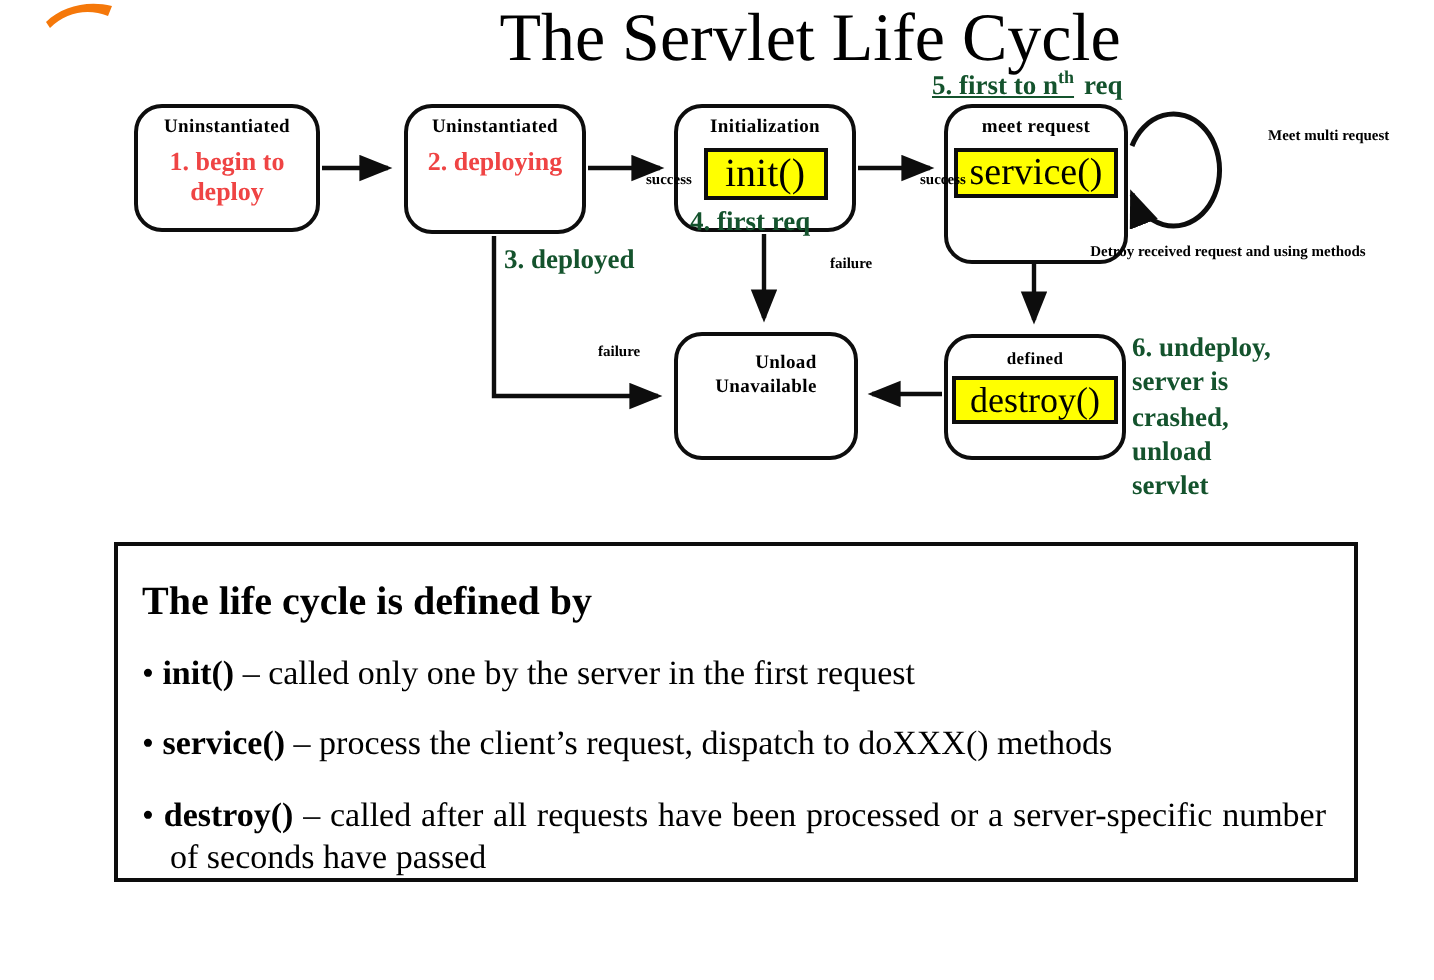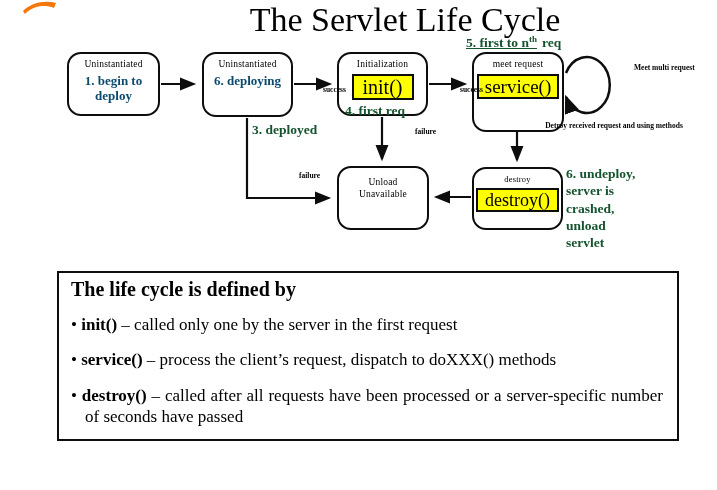--- a/index.html
+++ b/index.html
@@ -11,22 +11,22 @@
   #title{
     position:absolute;left:150px;top:0;width:510px;text-align:center;
     font-size:34px;line-height:1.15;color:#000;
   }
   .arrows{position:absolute;left:0;top:0;pointer-events:none;}
   
   .state{
     position:absolute;background:#fff;border:2.2px solid #0d0d0d;border-radius:14px;
     display:flex;flex-direction:column;align-items:center;box-sizing:border-box;z-index:2;
   }
-  .state .stitle{font-weight:normal;font-size:9.5px;margin-top:5px;letter-spacing:.2px;white-space:pre-line;text-align:center;line-height:1.25;}
-  .state .note{color:#0c4a6e;font-weight:bold;font-size:13px;line-height:1.15;text-align:center;margin-top:3px;}
+  .state .stitle{font-weight:bold;font-size:9.5px;margin-top:5px;letter-spacing:.2px;white-space:pre-line;text-align:right;line-height:1.25;}
+  .state .note{color:#ef4444;font-weight:bold;font-size:13px;line-height:1.15;text-align:center;margin-top:3px;}
   .chip{
     background:#ffff00;border:2px solid #0d0d0d;margin-top:3px;
     font-size:19px;line-height:1.12;padding:0 9px;white-space:nowrap;
   }
   #st-uninstantiated{left:67px;top:52px;width:93px;height:64px;}
   #st-instantiation{left:202px;top:52px;width:91px;height:65px;}
   #st-initialization{left:337px;top:52px;width:91px;height:64px;}
   #st-meet-request{left:472px;top:52px;width:92px;height:80px;}
   #st-unload{left:337px;top:166px;width:92px;height:64px;}
   #st-destroy{left:472px;top:167px;width:91px;height:63px;}
@@ -49,21 +49,21 @@
   #step4{left:345px;top:103px;}
   #step5{left:466px;top:33px;}
   #step5 .u{text-decoration:underline;}
   #step5 sup{font-size:9px;}
   #step5 .post{margin-left:5px;}
   #step6{left:566px;top:165px;line-height:1.28;}
   #step6 span{display:block;}
   
   #summary{
     position:absolute;left:57px;top:271px;width:622px;height:170px;
-    border:2px solid #0d0d0d;box-sizing:border-box;padding:2px 14px 0 12px;background:#fff;
+    border:2px solid #0d0d0d;box-sizing:border-box;padding:14px 14px 0 12px;background:#fff;
   }
   #summary .heading{font-weight:bold;font-size:20px;margin:3px 0 13px 0;}
   .bullet{font-size:17px;margin-bottom:14px;padding-left:14px;text-indent:-14px;line-height:1.25;}
   .bullet .bcode{font-weight:bold;}
   .bullet.justify{text-align:justify;}
 </style>
 </head>
 <body>
 
 <div id="slide">
@@ -94,40 +94,40 @@
     </g>
   </svg>
 
   <div class="state" id="st-uninstantiated">
     <div class="stitle">Uninstantiated</div>
     <div class="note">1. begin to deploy</div>
   </div>
 
   <div class="state" id="st-instantiation">
     <div class="stitle">Uninstantiated</div>
-    <div class="note">6. deploying</div>
+    <div class="note">2. deploying</div>
   </div>
 
   <div class="state" id="st-initialization">
     <div class="stitle">Initialization</div>
     <div class="chip">init()</div>
   </div>
 
   <div class="state" id="st-meet-request">
     <div class="stitle">meet request</div>
     <div class="chip">service()</div>
   </div>
 
   <div class="state" id="st-unload">
     <div class="stitle">Unload
 Unavailable</div>
   </div>
 
   <div class="state" id="st-destroy">
-    <div class="stitle">destroy</div>
+    <div class="stitle">defined</div>
     <div class="chip">destroy()</div>
   </div>
 
   <div class="elabel" id="lbl-success1">success</div>
   <div class="elabel" id="lbl-success2">success</div>
   <div class="elabel" id="lbl-failure1">failure</div>
   <div class="elabel" id="lbl-failure2">failure</div>
   <div class="elabel" id="lbl-meet-multi">Meet multi request</div>
   <div class="elabel" id="lbl-destroy-thread">Detroy received request and using methods</div>
 

